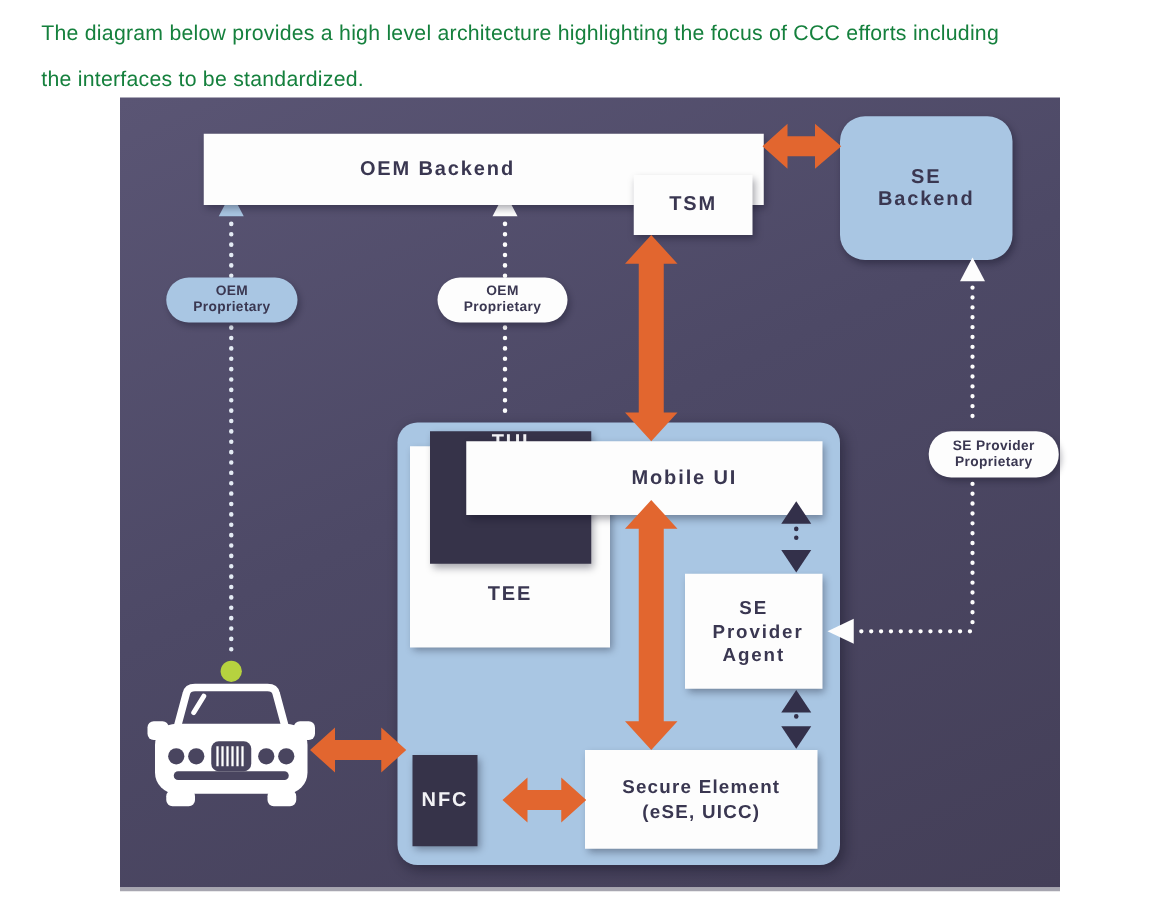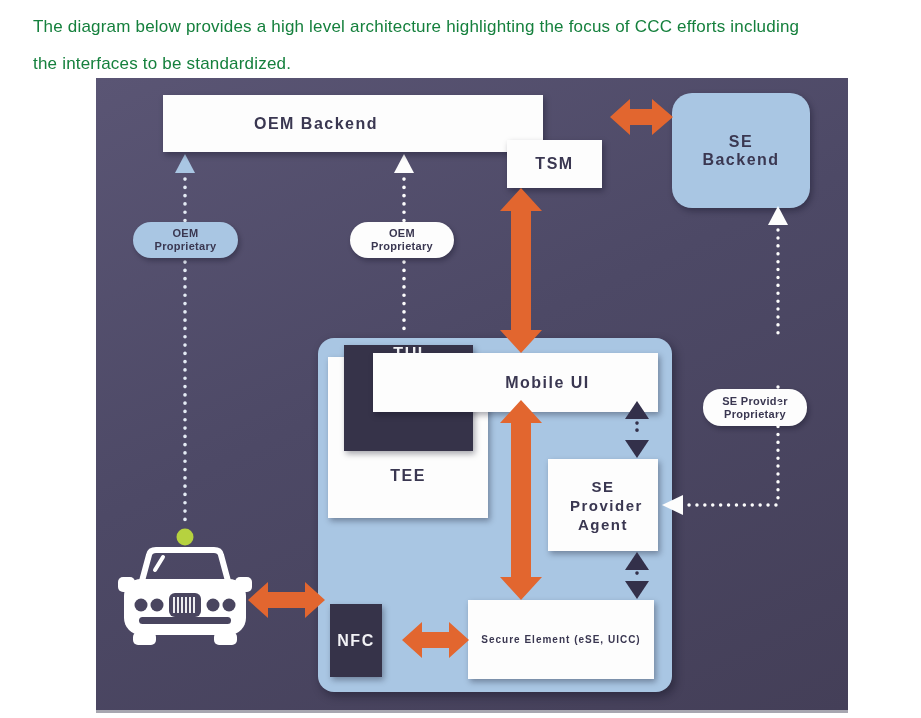--- a/index.html
+++ b/index.html
@@ -28,36 +28,36 @@
   .dark{background:#363349;color:#f2f2f5;}
   .blue{background:#a9c6e3;}
   .pill{
     position:absolute;display:flex;align-items:center;justify-content:center;
     text-align:center;font-weight:bold;font-size:11px;line-height:13px;
     letter-spacing:.3px;color:#3a3751;border-radius:18px;
     box-shadow:2px 3px 5px rgba(10,10,25,.3);
   }
   .pill span{display:block;width:86px;}
   
-  #oem-backend{left:67px;top:17px;width:380px;height:57px;padding-right:74px;box-sizing:border-box;z-index:4;}
+  #oem-backend{left:67px;top:29px;width:448px;height:57px;padding-right:74px;box-sizing:border-box;z-index:4;}
   #tsm{left:411px;top:62px;width:95px;height:48px;z-index:5;}
   #se-provider{left:576px;top:15px;width:138px;height:115px;border-radius:20px;z-index:4;}
   #se-provider .lbl{width:90px;}
   #pill-oem-left{left:37px;top:144px;width:105px;height:36px;z-index:4;}
   #pill-oem-right{left:254px;top:144px;width:104px;height:36px;background:#fdfdfd;z-index:4;}
-  #pill-sep{left:607px;top:267px;width:104px;height:37px;background:#fdfdfd;z-index:4;margin-top:44px;}
+  #pill-sep{left:647px;top:267px;width:104px;height:37px;background:#fdfdfd;z-index:4;}
   #phone-container{left:222px;top:260px;width:354px;height:354px;border-radius:16px;z-index:3;box-shadow:3px 4px 10px rgba(10,10,25,.4);}
   #tee{left:232px;top:279px;width:160px;height:161px;z-index:4;align-items:flex-start;padding-top:110px;box-sizing:border-box;}
   #tui{left:248px;top:267px;width:129px;height:106px;z-index:5;align-items:flex-start;box-sizing:border-box;}
   #mobile-ui{left:277px;top:275px;width:285px;height:59px;z-index:6;padding-left:64px;box-sizing:border-box;}
   #se-agent{left:452px;top:381px;width:110px;height:92px;z-index:6;font-size:15px;line-height:19px;}
   #se-agent .lbl{width:66px;}
   #ble{left:234px;top:445px;width:73px;height:75px;z-index:5;}
   #nfc{left:234px;top:526px;width:52px;height:73px;z-index:5;}
-  #secure-element{left:372px;top:522px;width:186px;height:79px;z-index:6;font-size:10px;line-height:20px;}
+  #secure-element{left:372px;top:522px;width:186px;height:79px;z-index:6;font-size:15px;line-height:20px;}
   #secure-element .lbl{width:172px;letter-spacing:1px;}
   .svg-back{z-index:2;}
   .svg-front{z-index:9;}
 </style>
 </head>
 <body>
 
 <div class="intro">
   <div>The diagram below provides a high level architecture highlighting the focus of CCC efforts including</div>
   <div>the interfaces to be standardized.</div>

